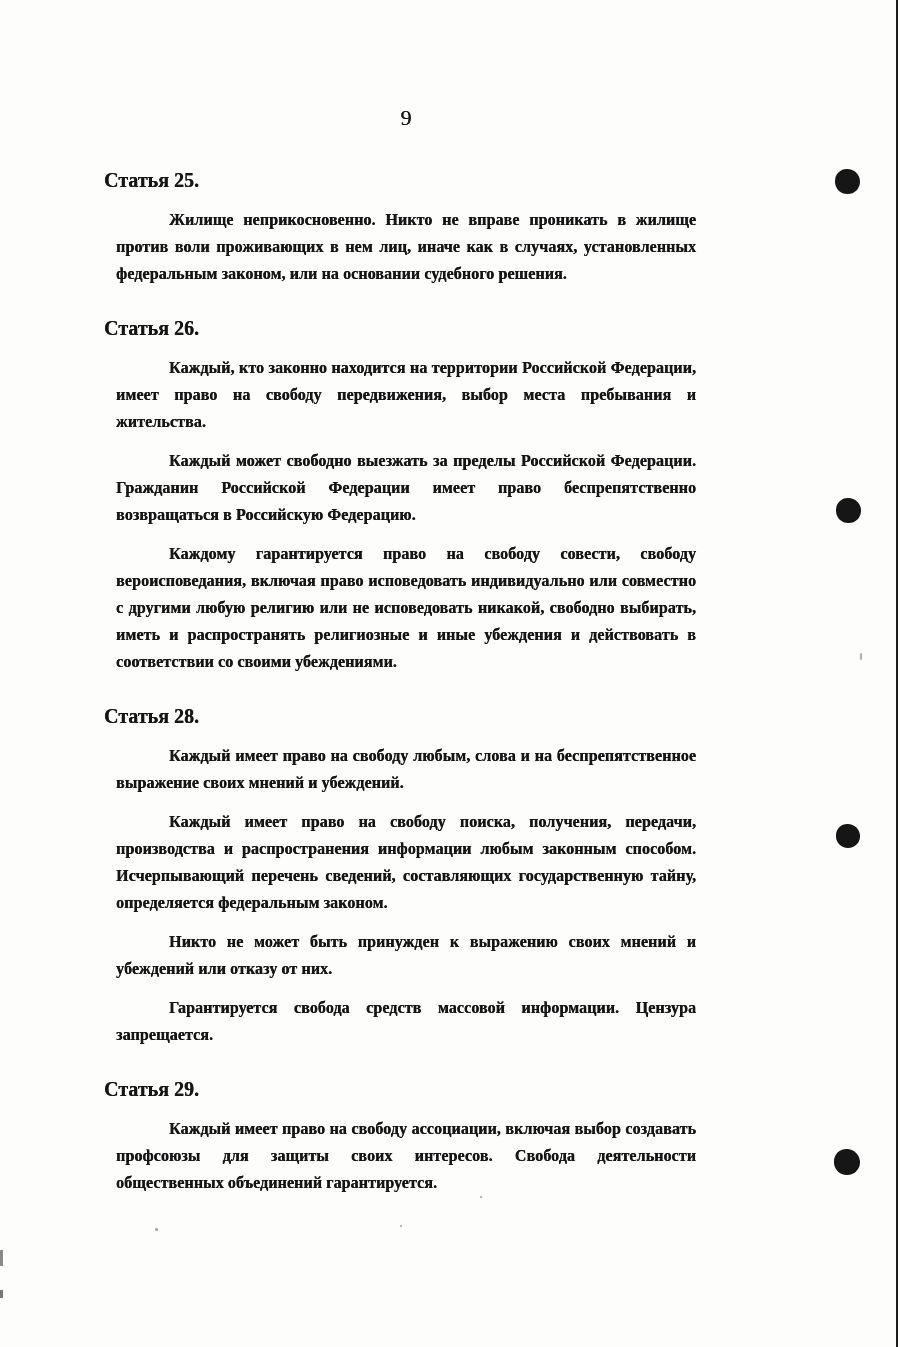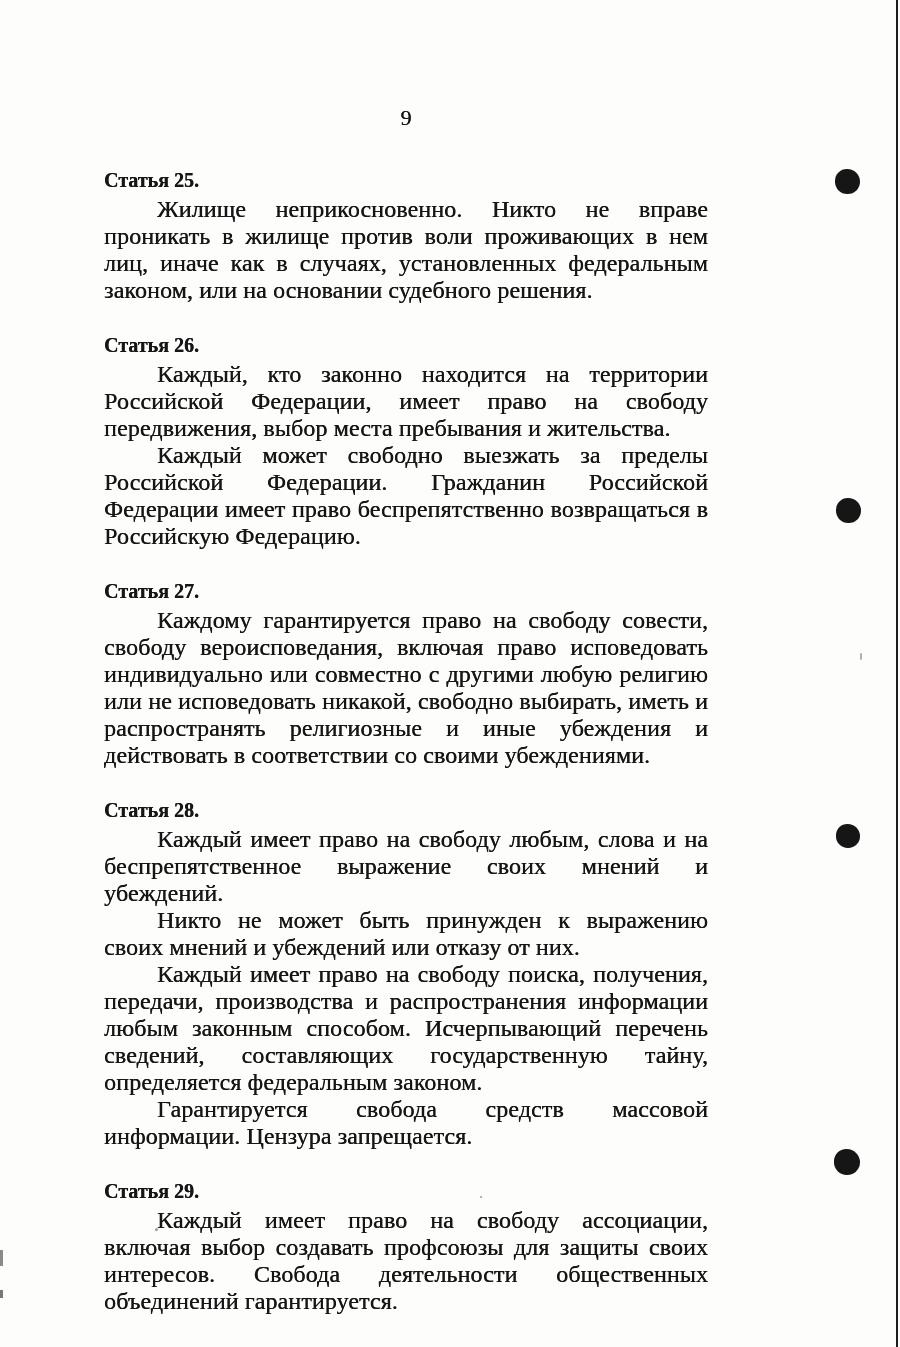--- a/index.html
+++ b/index.html
@@ -37,27 +37,28 @@
     margin: 28px 0 2px 0;
     font-size: 20px;
     font-weight: 700;
     line-height: 27px;
     text-shadow: 0.2px 0 0 currentColor;
   }
   section.article:first-of-type .article-title {
     margin-top: 35px;
   }
   .article p {
-    margin: 0;
-    font-size: 24px;
+    margin: 12px;
+    font-size: 16px;
     line-height: 27px;
     text-align: justify;
     text-indent: 53px;
     letter-spacing: 0.1px;
     text-shadow: 0.35px 0 0 currentColor;
+    font-weight: bold;
   }
   
   .punch-dot {
     position: absolute;
     background: var(--ink, #161616);
     border-radius: 48% 52% 50% 50%;
   }
   .edge-line {
     position: absolute;
     top: 0;
@@ -95,29 +96,28 @@
       <p>Жилище неприкосновенно. Никто не вправе проникать в жилище против воли проживающих в нем лиц, иначе как в случаях, установленных федеральным законом, или на основании судебного решения.</p>
     </section>
 
     <section class="article">
       <h2 class="article-title">Статья 26.</h2>
       <p>Каждый, кто законно находится на территории Российской Федерации, имеет право на свободу передвижения, выбор места пребывания и жительства.</p>
       <p>Каждый может свободно выезжать за пределы Российской Федерации. Гражданин Российской Федерации имеет право беспрепятственно возвращаться в Российскую Федерацию.</p>
     </section>
 
     <section class="article">
-      <h2 class="article-title">Статья 27.</h2>
       <p>Каждому гарантируется право на свободу совести, свободу вероисповедания, включая право исповедовать индивидуально или совместно с другими любую религию или не исповедовать никакой, свободно выбирать, иметь и распространять религиозные и иные убеждения и действовать в соответствии со своими убеждениями.</p>
     </section>
 
     <section class="article">
       <h2 class="article-title">Статья 28.</h2>
       <p>Каждый имеет право на свободу любым, слова и на беспрепятственное выражение своих мнений и убеждений.</p>
+      <p>Каждый имеет право на свободу поиска, получения, передачи, производства и распространения информации любым законным способом. Исчерпывающий перечень сведений, составляющих государственную тайну, определяется федеральным законом.</p>
       <p>Никто не может быть принужден к выражению своих мнений и убеждений или отказу от них.</p>
-      <p>Каждый имеет право на свободу поиска, получения, передачи, производства и распространения информации любым законным способом. Исчерпывающий перечень сведений, составляющих государственную тайну, определяется федеральным законом.</p>
       <p>Гарантируется свобода средств массовой информации. Цензура запрещается.</p>
     </section>
 
     <section class="article">
       <h2 class="article-title">Статья 29.</h2>
       <p>Каждый имеет право на свободу ассоциации, включая выбор создавать профсоюзы для защиты своих интересов. Свобода деятельности общественных объединений гарантируется.</p>
     </section>
 
   </div>
 

